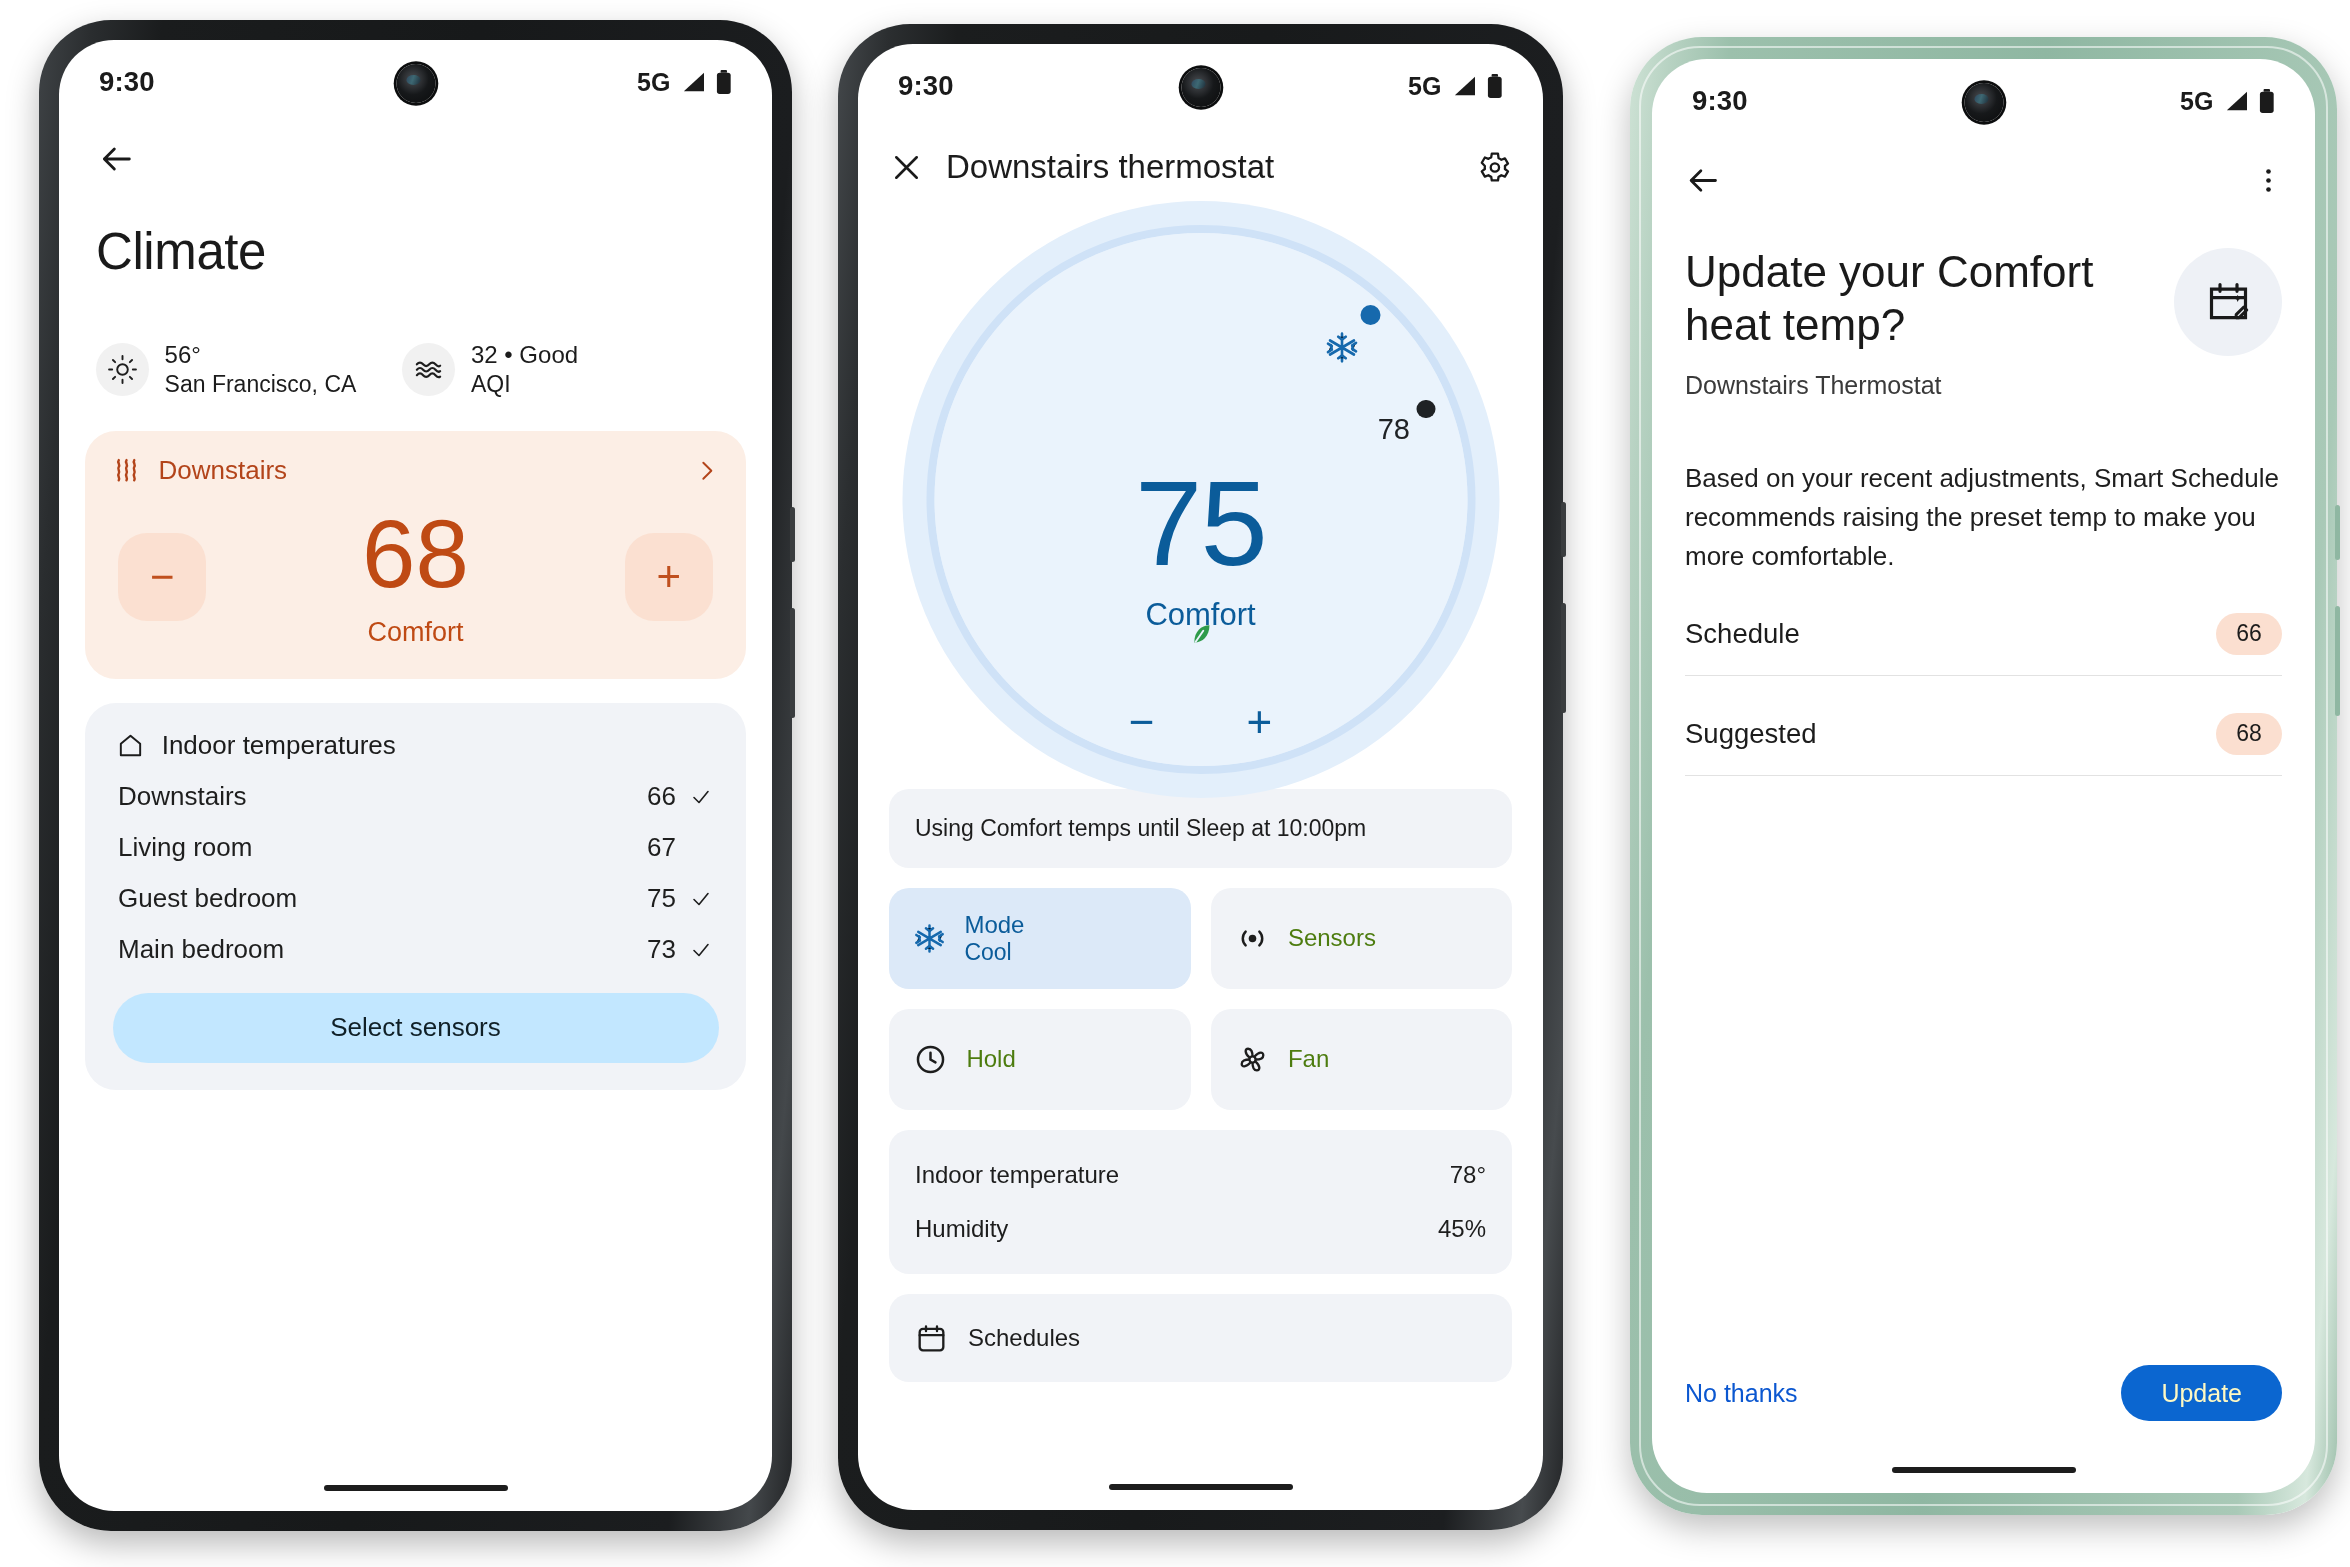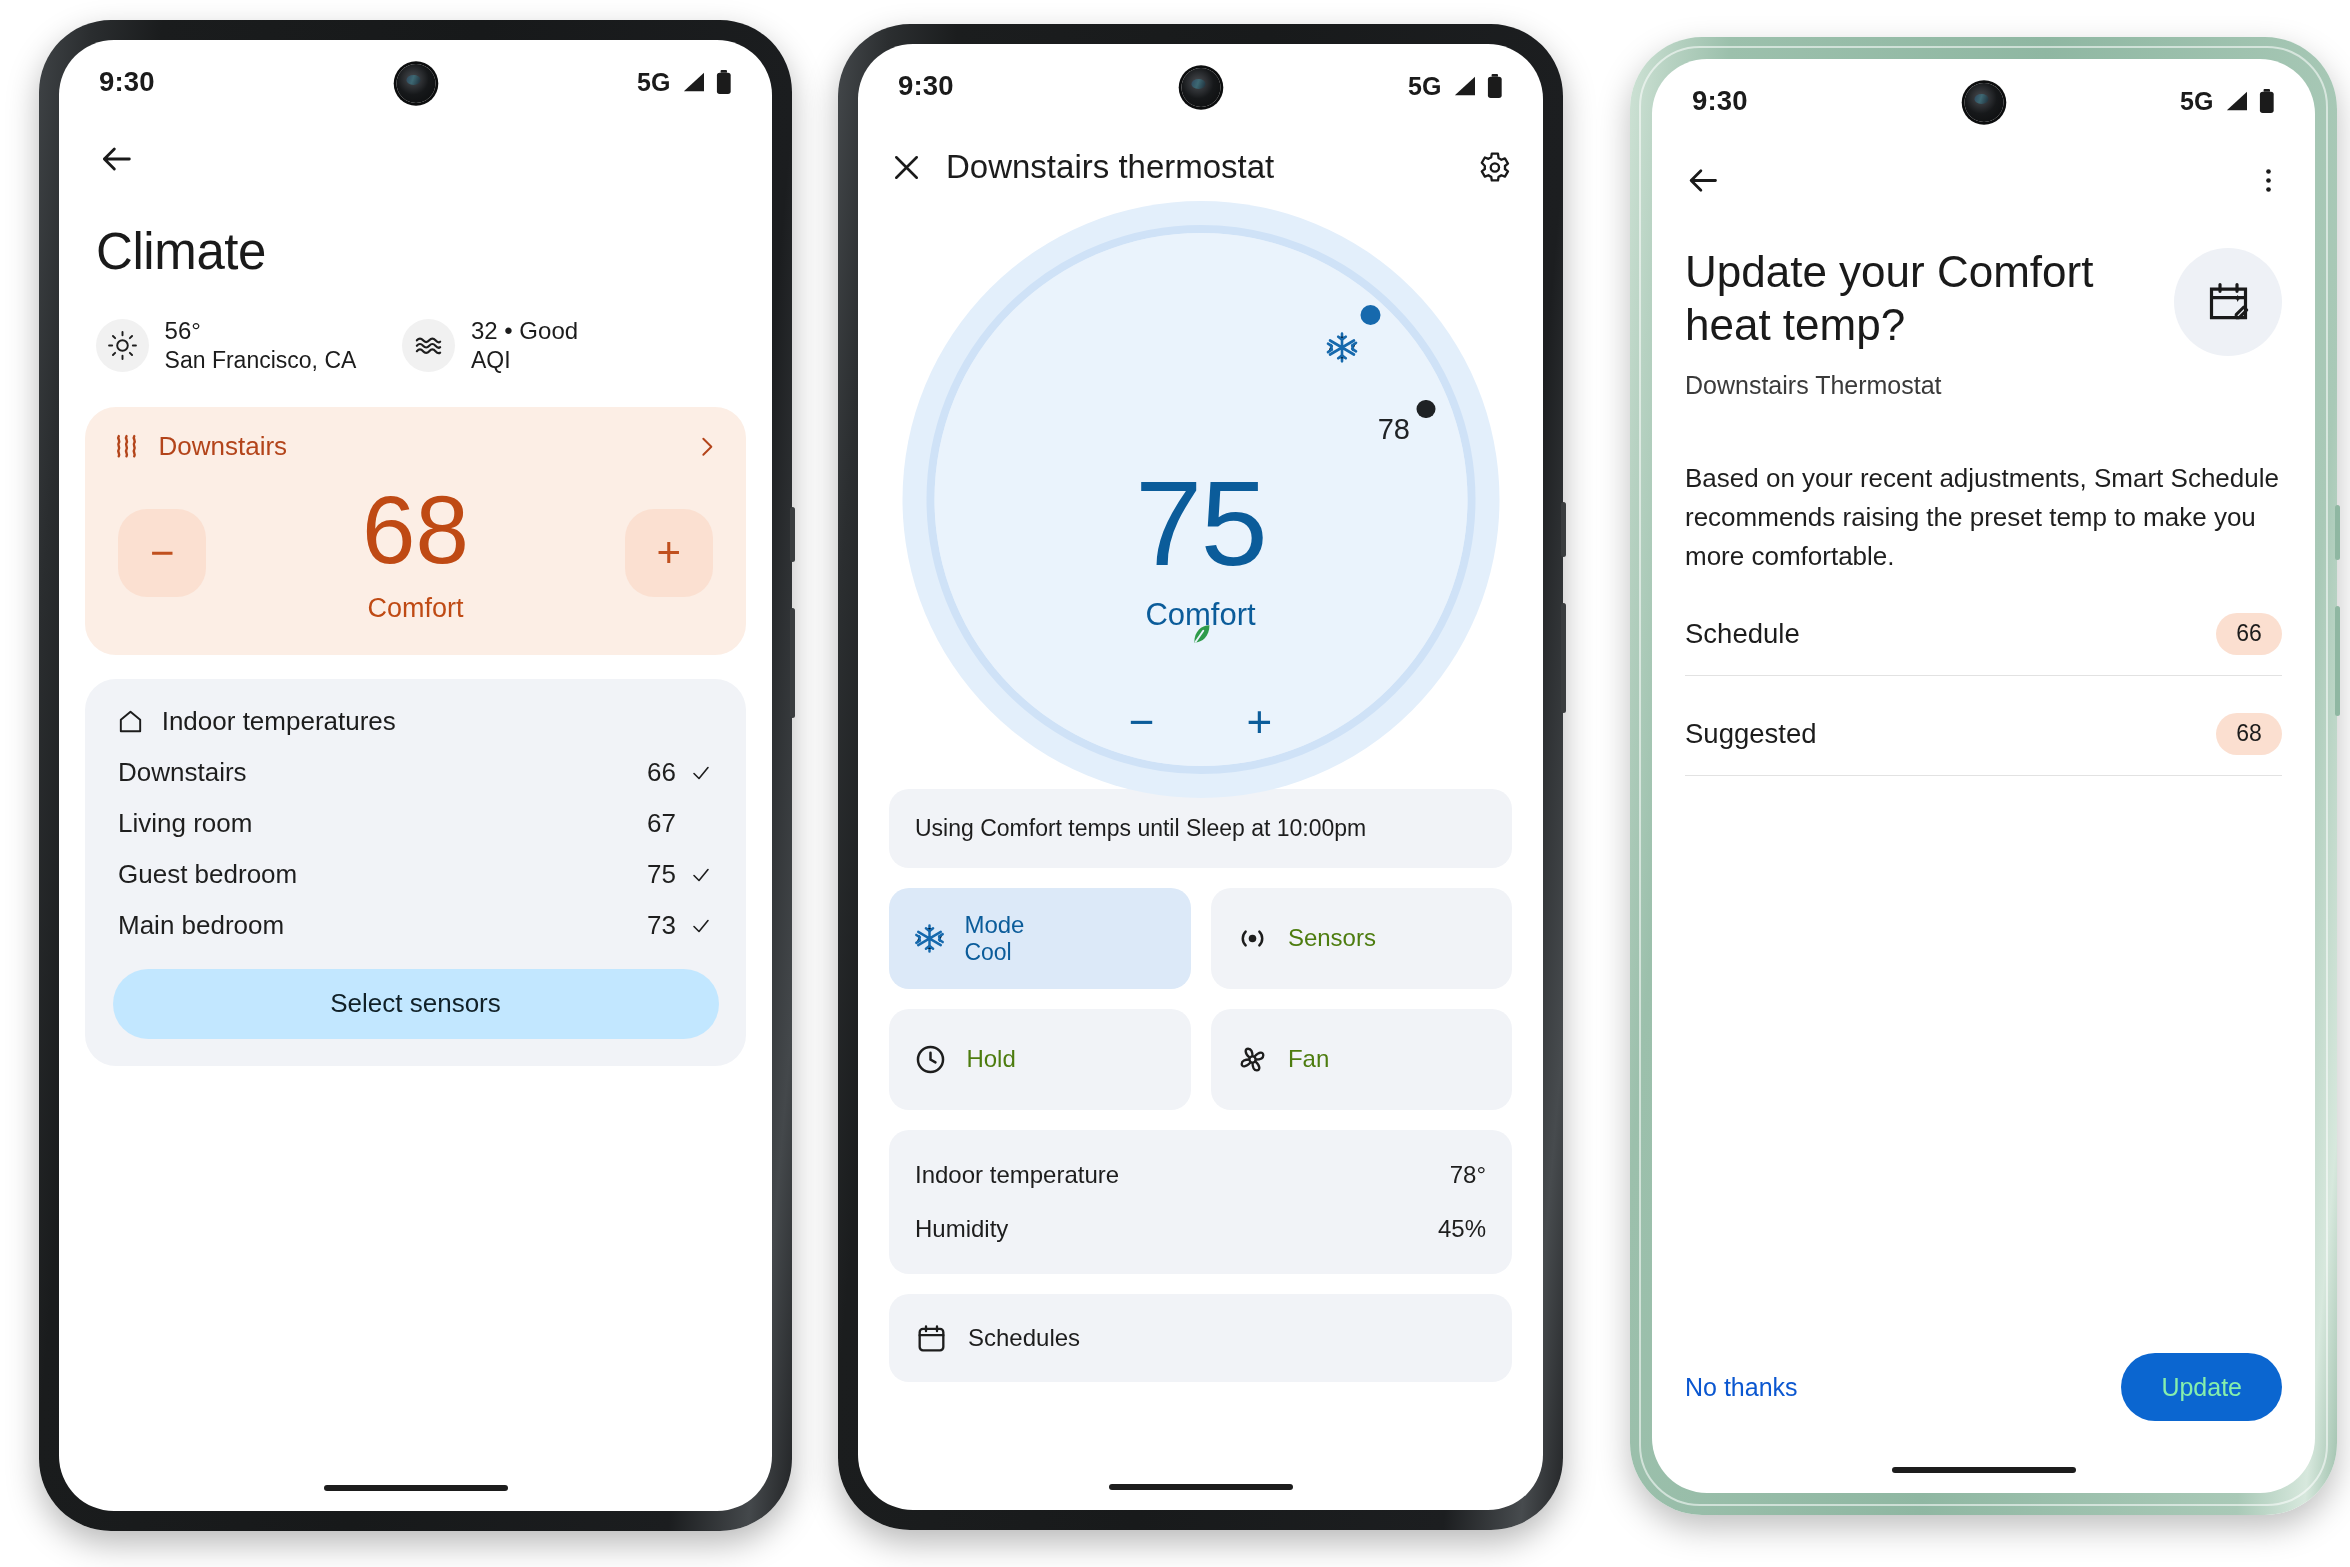--- a/index.html
+++ b/index.html
@@ -84,21 +84,21 @@
 
   
   .nav-row { padding: 14.7px 37px 0 37px; }
   .icon-btn { background: none; border: 0; cursor: pointer; display: inline-flex;
               align-items: center; justify-content: center; }
   .page-title {
     font-size: 51px; font-weight: 400; color: #1a1a1a;
     padding: 40px 37px 0 37px; letter-spacing: -0.4px;
   }
   .env-row { display: flex; gap: 46px; padding: 35px 37px 0 37px; }
-  .env-item { display: flex; align-items: center; gap: 15.6px; }
+  .env-item { display: flex; align-items: center; gap: 15.6px; margin-top: 24px; }
   .env-circle {
     width: 53px; height: 53px; border-radius: 50%;
     background: #f1f1f1; display:flex; align-items:center; justify-content:center;
     flex: 0 0 auto;
   }
   .env-text-main { font-size: 24px; color: #1c1c1c; line-height: 1.28; }
   .env-text-sub  { font-size: 23px; color: #1c1c1c; line-height: 1.28; }
 
   .card-orange {
     margin: 31px 26px 0 26px; background: #fceee5; border-radius: 31px;
@@ -222,22 +222,22 @@
     position:absolute; left:0; right:0; bottom: 72px;
     display:flex; align-items:center; justify-content:space-between;
     padding: 0 33px;
   }
   .btn-text {
     background:none; border:0; cursor:pointer; font-family:inherit;
     font-size: 25px; color:#0b57d0;
   }
   .btn-primary {
     border:0; cursor:pointer; font-family:inherit;
-    background:#0b66d0; color:#86efac; font-size: 25px;
-    height: 68px; border-radius: 34px; padding: 0 40px;
+    background:#0b66d0; color:#fef9c3; font-size: 25px;
+    height: 56px; border-radius: 34px; padding: 0 40px;
   }
 </style>
 </head>
 <body>
 
 <div class="stage">
 
   <div class="phone" id="phone1">
     <div class="bezel"></div>
     <div class="side-btn" style="right:-2.8px; top:487px; height:55px;"></div>

